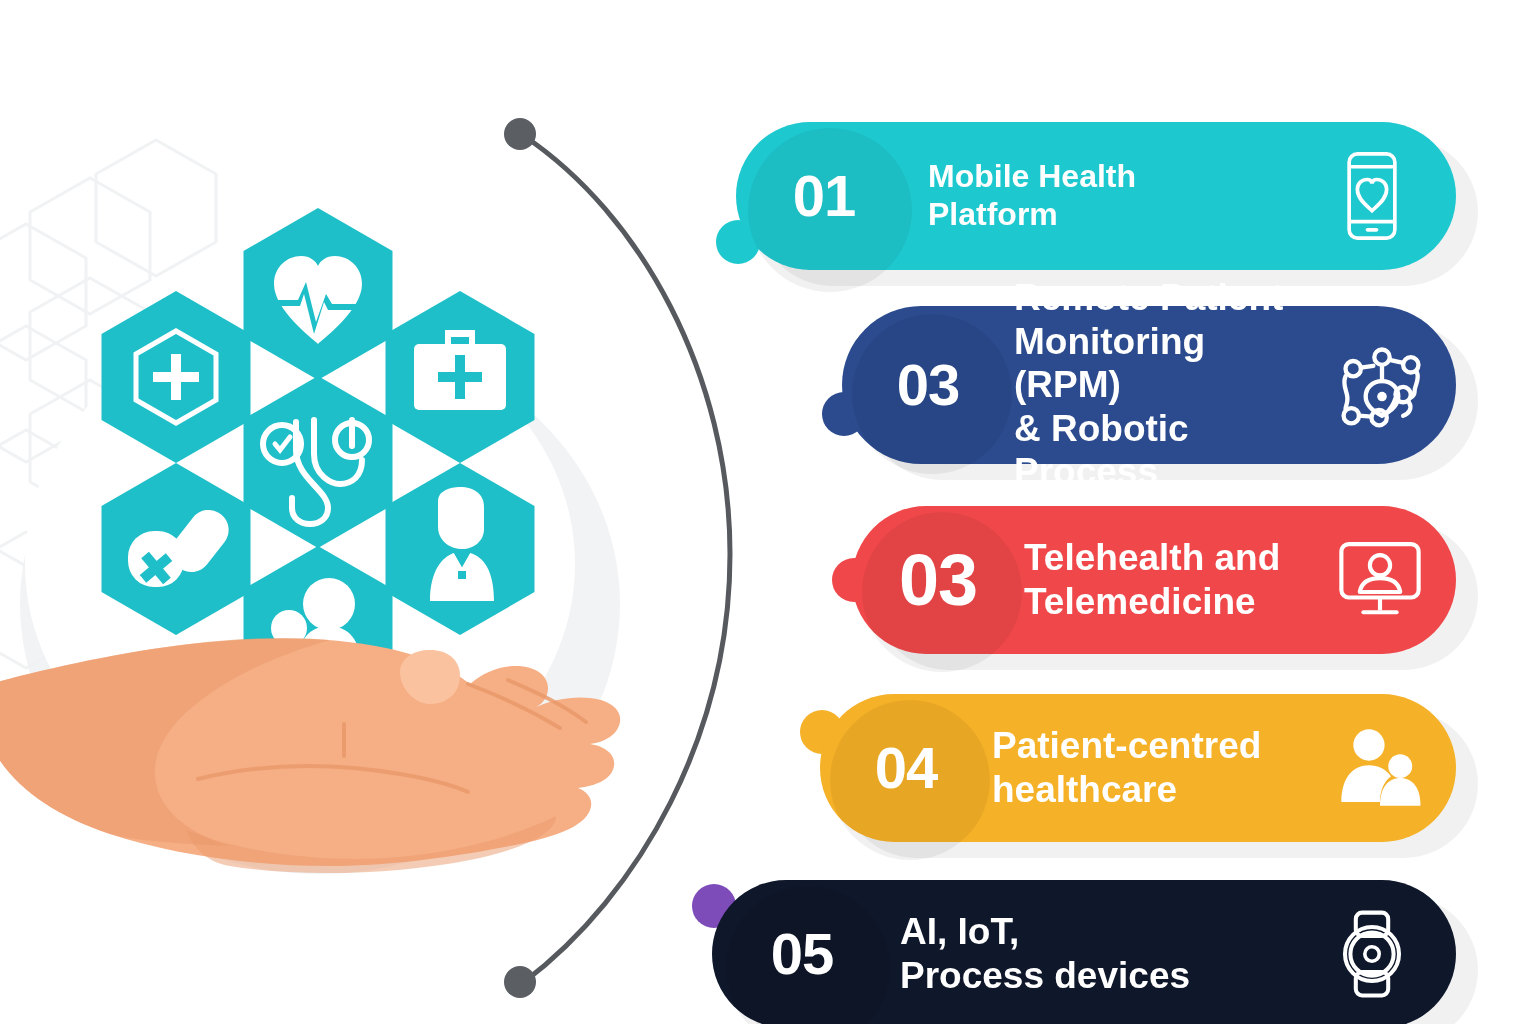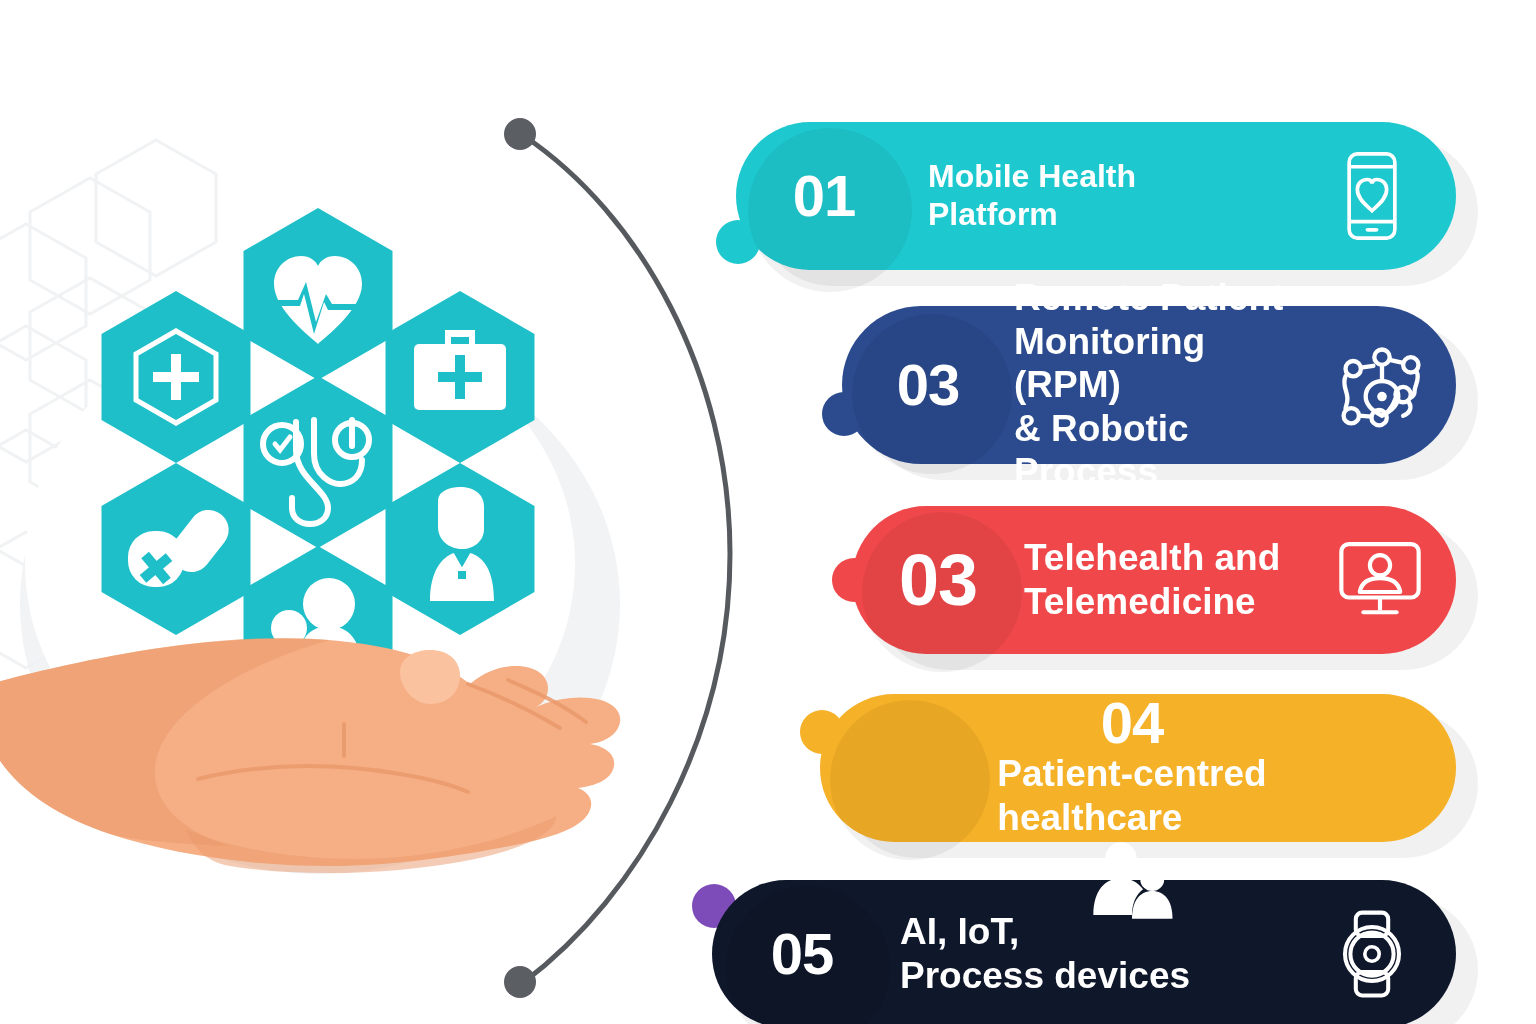--- a/index.html
+++ b/index.html
@@ -278,21 +278,21 @@
         <svg viewBox="0 0 100 90" width="92" height="84" fill="none" stroke="#ffffff" stroke-width="4.5" stroke-linejoin="round">
           <rect x="8" y="6" width="84" height="58" rx="8"></rect>
           <circle cx="50" cy="29" r="11"></circle>
           <path d="M28,58 C30,47 38,43 50,43 C62,43 70,47 72,58 Z"></path>
           <line x1="50" y1="64" x2="50" y2="78"></line>
           <line x1="32" y1="80" x2="68" y2="80" stroke-linecap="round"></line>
         </svg>
       </div>
     </div>
 
-    <div class="bar" style="left:120px;top:650px;width:636px;height:148px;background:#f5b127;padding:0 12px 0 0;flex-direction:column;">
+    <div class="bar" style="left:120px;top:650px;width:636px;height:148px;background:#f5b127;padding:0 12px 0 0;">
       <div class="bar-shadow" style="left:22px;top:16px;width:636px;height:148px;"></div>
       <div class="nub" style="background:#f5b127;top:38px;"></div>
       <div class="numcircle" style="left:10px;top:6px;width:160px;height:160px;"></div>
       <div class="num" style="width:172px;font-size:58px;">04</div>
       <div class="label" style="font-size:37px;">Patient-centred
 healthcare</div>
       <div class="bar-icon" style="width:128px;">
         <svg viewBox="0 0 100 90" width="92" height="84" fill="#ffffff">
           <circle cx="38" cy="20" r="17"></circle>
           <path d="M8,82 C8,55 21,42 38,42 C48,42 56,46 62,54 C54,60 50,70 50,82 Z"></path>

